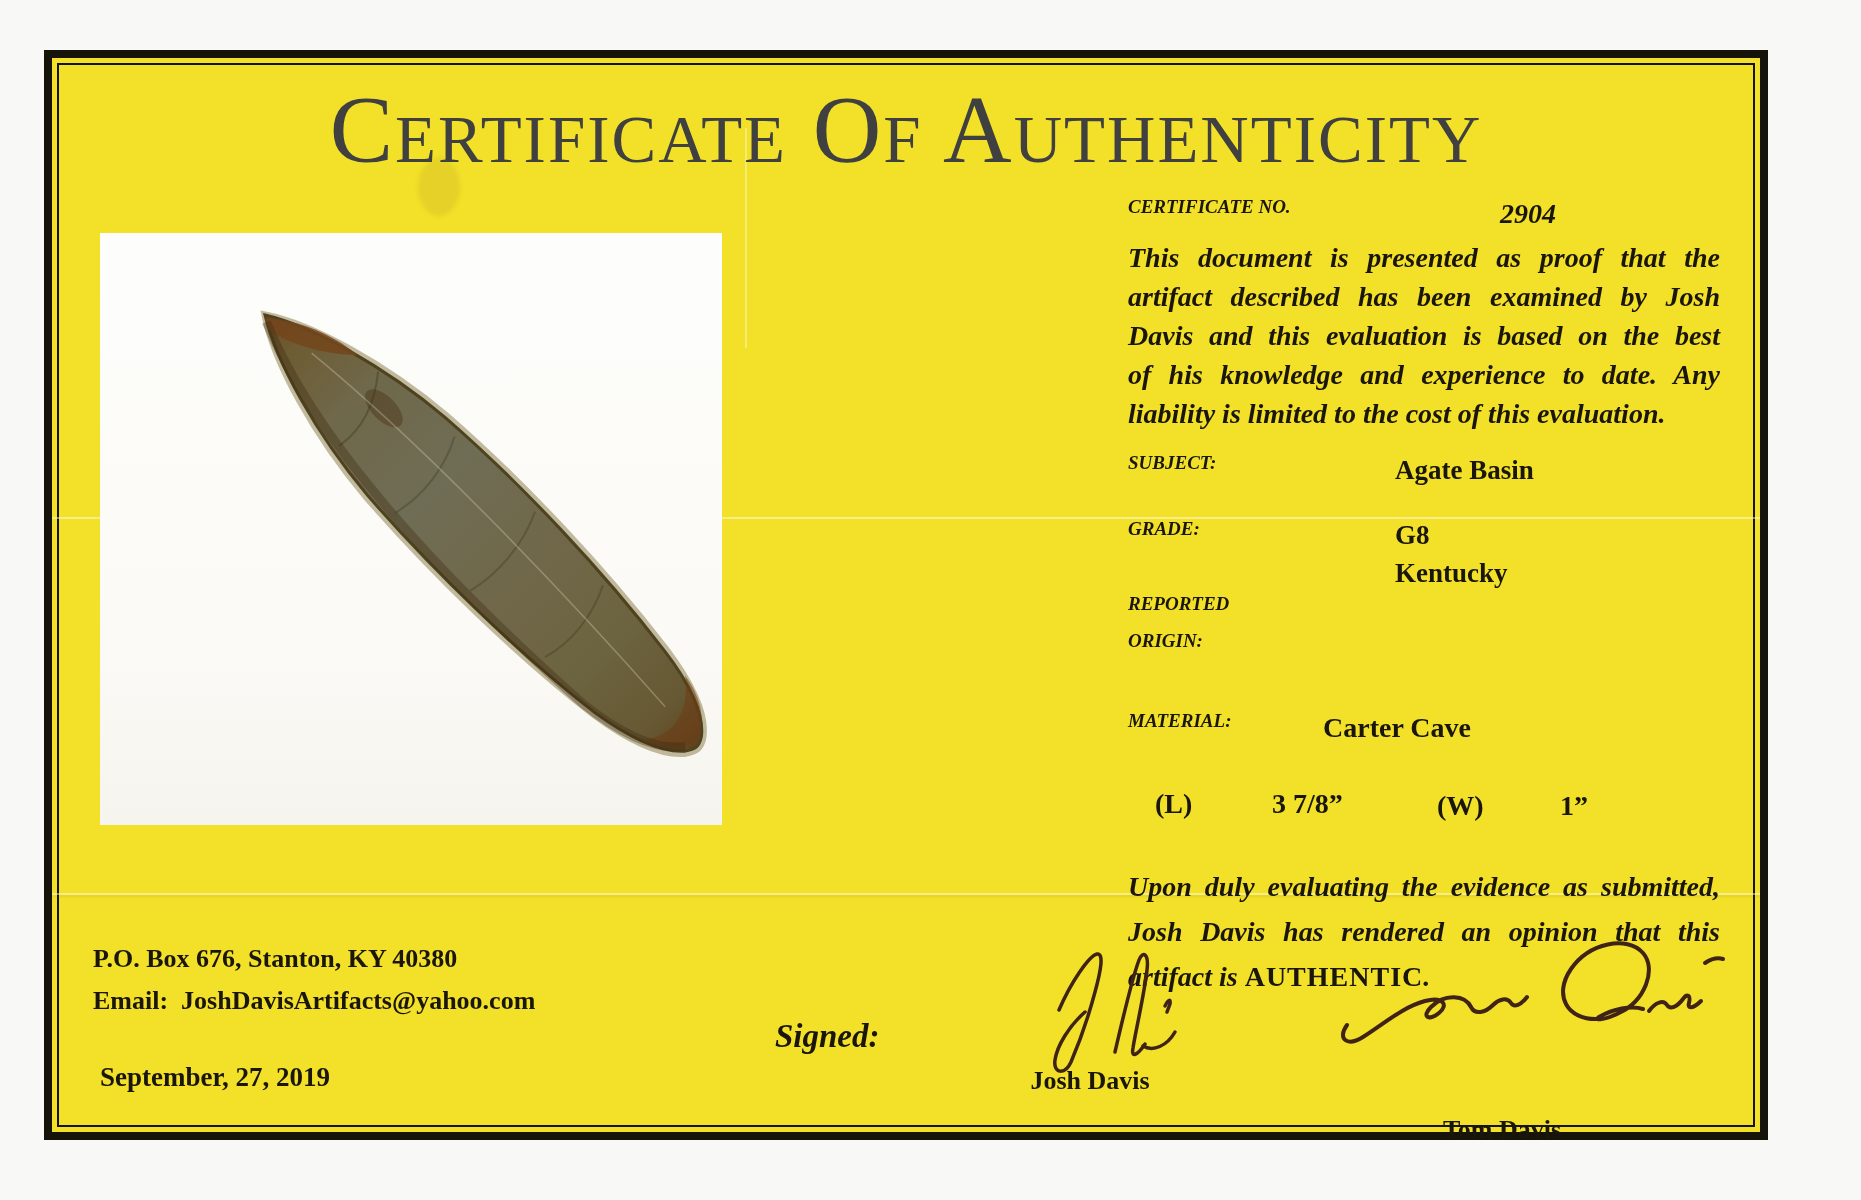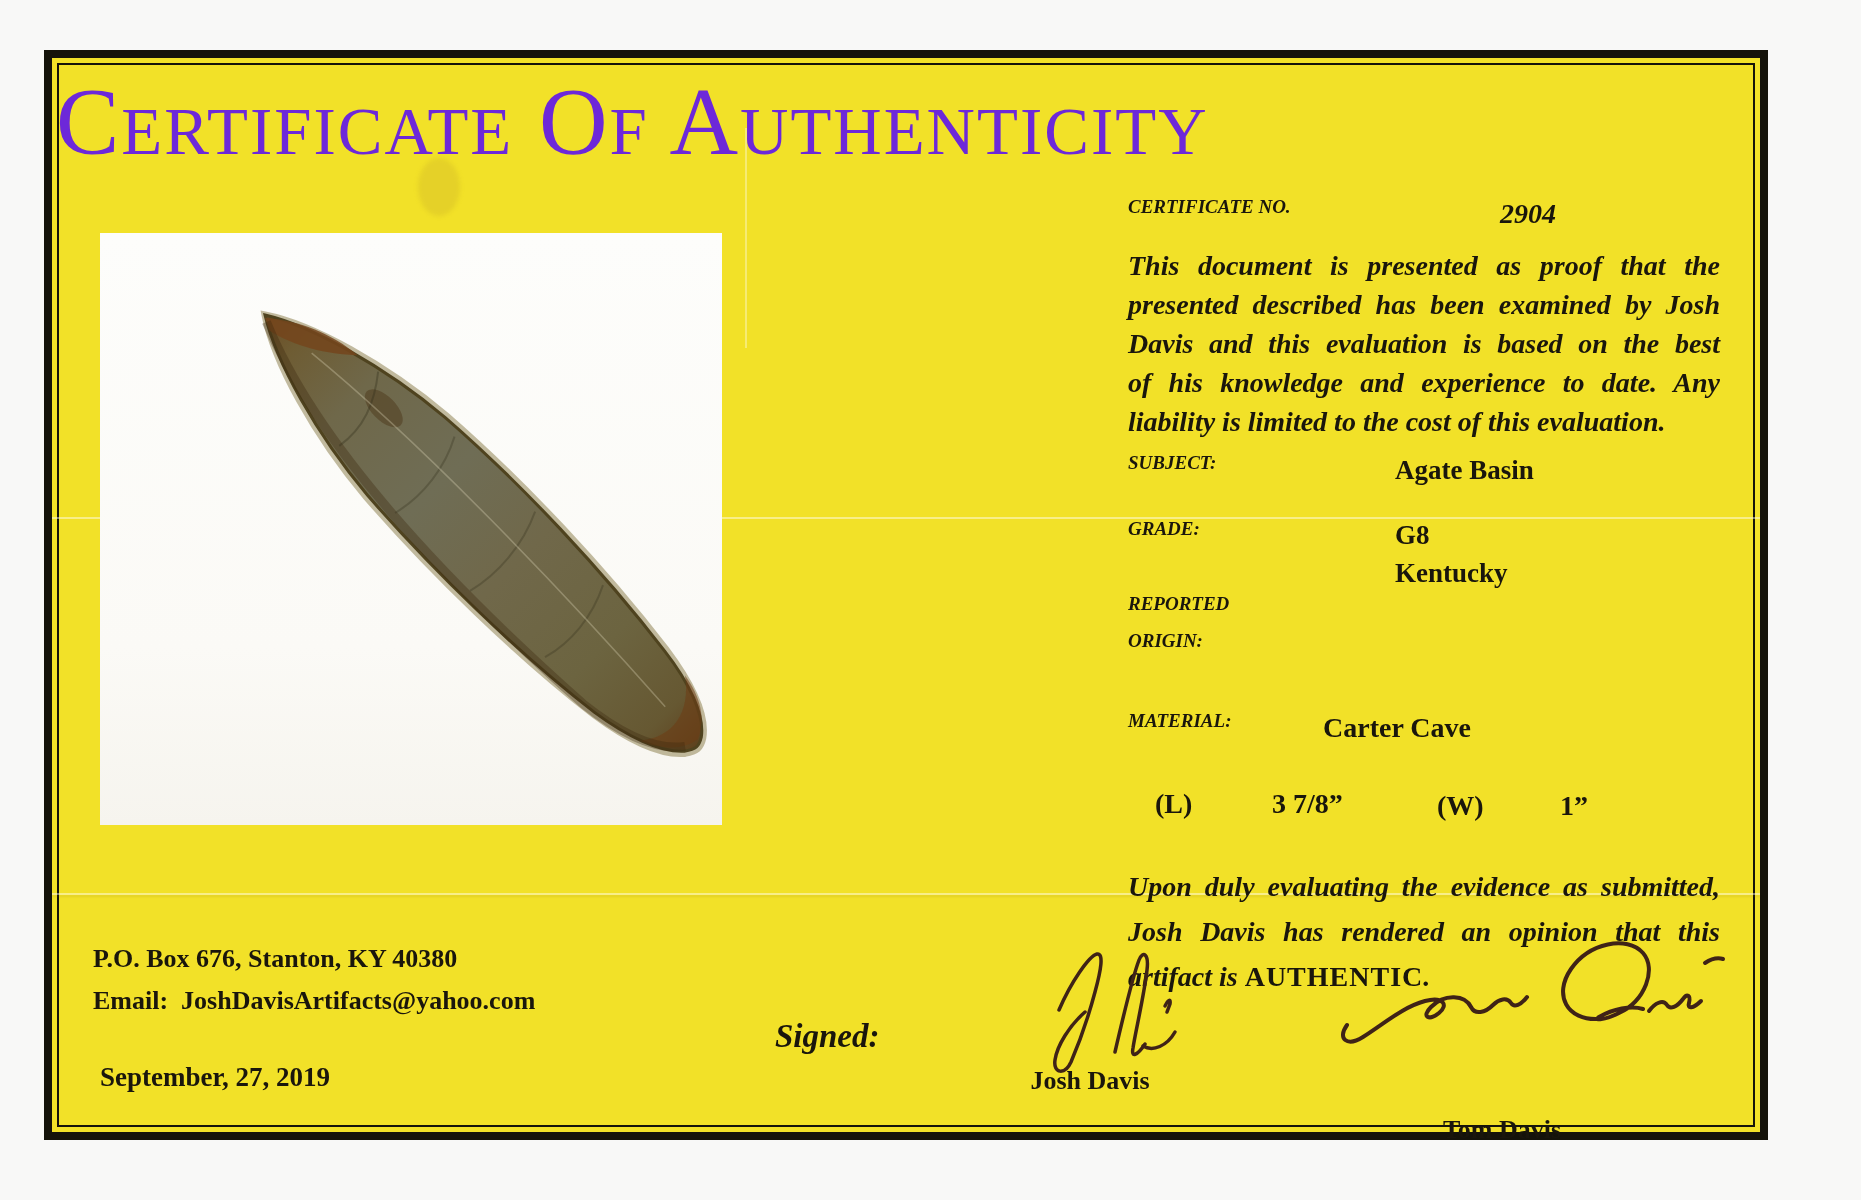--- a/index.html
+++ b/index.html
@@ -17,42 +17,42 @@
   }
   
   .crease{position:absolute;left:0;right:0;height:2px;background:rgba(255,255,255,.45);}
   .crease.c1{top:459px;}
   .crease.c2{top:835px;box-shadow:0 2px 2px rgba(120,100,20,.12);}
   .vline{position:absolute;width:2px;background:rgba(255,255,255,.35);}
   .smudge{position:absolute;left:366px;top:100px;width:42px;height:58px;border-radius:50%;
     background:rgba(190,165,40,.25);filter:blur(2px);}
   
   .title{
-    position:absolute;left:0;right:0;top:8px;margin:4px;text-align:left;
+    position:absolute;left:0;right:0;top:8px;margin:12px;text-align:center;
     font-size:95px;font-weight:500;font-variant:small-caps;letter-spacing:2px;
-    color:#6d28d9;line-height:1.1;
+    color:#404040;line-height:1.1;
   }
   
   .photo{
     position:absolute;left:48px;top:175px;width:622px;height:592px;
     background:linear-gradient(180deg,#fdfdfb 0%,#fbfaf6 70%,#f6f4ee 100%);
   }
   
   .lab{position:absolute;font-weight:bold;font-style:italic;font-size:19px;white-space:nowrap;}
   .val{position:absolute;font-weight:bold;font-size:27px;white-space:nowrap;}
   .certno-label{left:1076px;top:138px;}
   .certno-value{left:1448px;top:140px;font-style:italic;font-size:28px;}
   .para{position:absolute;left:1076px;width:592px;font-weight:bold;font-style:italic;font-size:28px;}
   .para .ln{height:39px;text-align:justify;text-align-last:justify;}
   .para .ln.last{text-align-last:left;}
   .para2{top:777px;margin-top:36px;}
   .para2 .ln{height:45px;}
   .para2 .ln.composed{text-align:left;text-align-last:left;}
   .emph{font-style:normal;letter-spacing:1px;}
-  .intro{top:192px;}
+  .intro{top:184px;}
   .subject-label{left:1076px;top:394px;}
   .subject-value{left:1343px;top:397px;}
   .grade-label{left:1076px;top:460px;}
   .grade-value{left:1343px;top:462px;}
   .origin-value{left:1343px;top:500px;}
   .origin-label{left:1076px;top:527px;line-height:37px;}
   .material-label{left:1076px;top:652px;}
   .material-value{left:1271px;top:654px;font-size:28px;}
   .dim{position:absolute;font-weight:bold;font-size:28px;white-space:nowrap;}
   .dim-l-label{left:1103px;top:730px;}
@@ -118,21 +118,21 @@
           <path d="M 60 -6 C 200 -20, 400 -16, 560 -6" fill="none" stroke="rgba(235,230,200,.3)" stroke-width="1.6"></path>
         </g>
       </svg>
     </div>
 
     <div class="lab certno-label">CERTIFICATE NO.</div>
     <div class="val certno-value">2904</div>
 
     <div class="para intro">
       <div class="ln">This document is presented as proof that the</div>
-      <div class="ln">presented described has been examined by Josh</div>
+      <div class="ln">artifact described has been examined by Josh</div>
       <div class="ln">Davis and this evaluation is based on the best</div>
       <div class="ln">of his knowledge and experience to date. Any</div>
       <div class="ln last">liability is limited to the cost of this evaluation.</div>
     </div>
 
     <div class="lab subject-label">SUBJECT:</div>
     <div class="val subject-value">Agate Basin</div>
 
     <div class="lab grade-label">GRADE:</div>
     <div class="val grade-value">G8</div>

